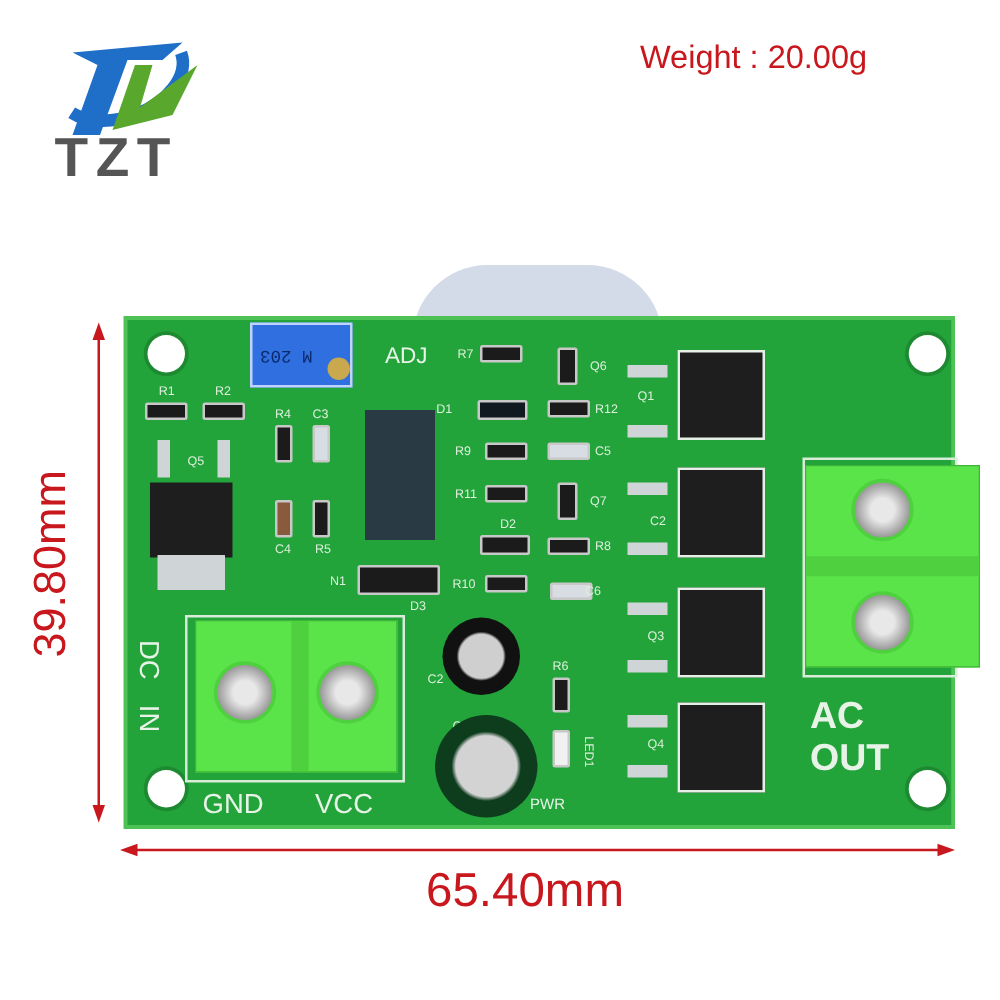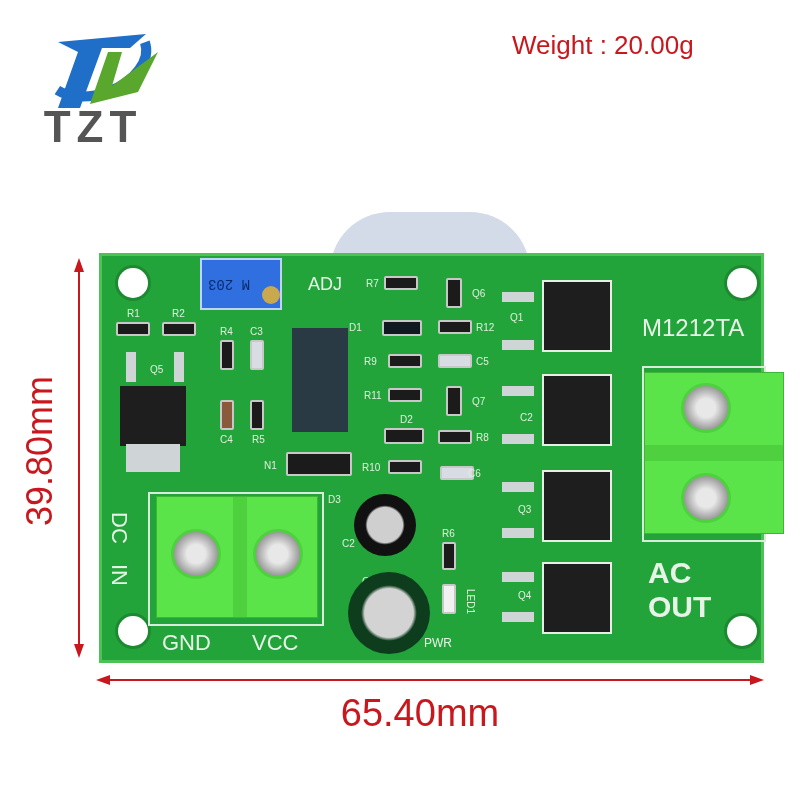--- a/index.html
+++ b/index.html
@@ -56,21 +56,20 @@
 </div>
 <div class="abs dim" style="left:310px;top:692px;font-size:38px;width:220px;text-align:center;">65.40mm</div>
 
 <div class="abs board">
 
   <div class="abs hole" style="left:16px;top:12px;"></div>
   <div class="abs hole" style="left:625px;top:12px;"></div>
   <div class="abs hole" style="left:16px;top:360px;"></div>
   <div class="abs hole" style="left:625px;top:360px;"></div>
 
-  <div class="abs silk" style="left:540px;top:58px;font-size:24px;">M1212TA</div>
 
   <div class="abs silk silk-sm" style="left:25px;top:52px;">R1</div>
   <div class="abs smd" style="left:14px;top:66px;width:34px;height:14px;"></div>
   <div class="abs silk silk-sm" style="left:70px;top:52px;">R2</div>
   <div class="abs smd" style="left:60px;top:66px;width:34px;height:14px;"></div>
 
   <div class="abs silk silk-sm" style="left:48px;top:108px;">Q5</div>
   <div class="abs lead" style="left:24px;top:96px;width:10px;height:30px;"></div>
   <div class="abs lead" style="left:72px;top:96px;width:10px;height:30px;"></div>
   <div class="abs" style="left:18px;top:130px;width:66px;height:60px;background:#1e1e1e;"></div>
@@ -88,21 +87,21 @@
   <div class="abs smd smd-white" style="left:148px;top:84px;width:14px;height:30px;"></div>
   <div class="abs smd" style="left:118px;top:144px;width:14px;height:30px;background:#8a5a3c;"></div>
   <div class="abs silk silk-sm" style="left:118px;top:178px;">C4</div>
   <div class="abs smd" style="left:148px;top:144px;width:14px;height:30px;"></div>
   <div class="abs silk silk-sm" style="left:150px;top:178px;">R5</div>
 
   <div class="abs ic" style="left:190px;top:72px;"></div>
 
   <div class="abs silk silk-sm" style="left:162px;top:204px;">N1</div>
   <div class="abs smd" style="left:184px;top:196px;width:66px;height:24px;"></div>
-  <div class="abs silk silk-sm" style="left:226px;top:238px;">D3</div>
+  <div class="abs silk silk-sm" style="left:226px;top:224px;">D3</div>
 
   <div class="abs silk silk-sm" style="left:264px;top:22px;">R7</div>
   <div class="abs smd" style="left:282px;top:20px;width:34px;height:14px;"></div>
   <div class="abs smd" style="left:344px;top:22px;width:16px;height:30px;"></div>
   <div class="abs silk silk-sm" style="left:370px;top:32px;">Q6</div>
   <div class="abs silk silk-sm" style="left:247px;top:66px;">D1</div>
   <div class="abs smd" style="left:280px;top:64px;width:40px;height:16px;background:#101820;"></div>
   <div class="abs smd" style="left:336px;top:64px;width:34px;height:14px;"></div>
   <div class="abs silk silk-sm" style="left:374px;top:66px;">R12</div>
   <div class="abs silk silk-sm" style="left:262px;top:100px;">R9</div>

